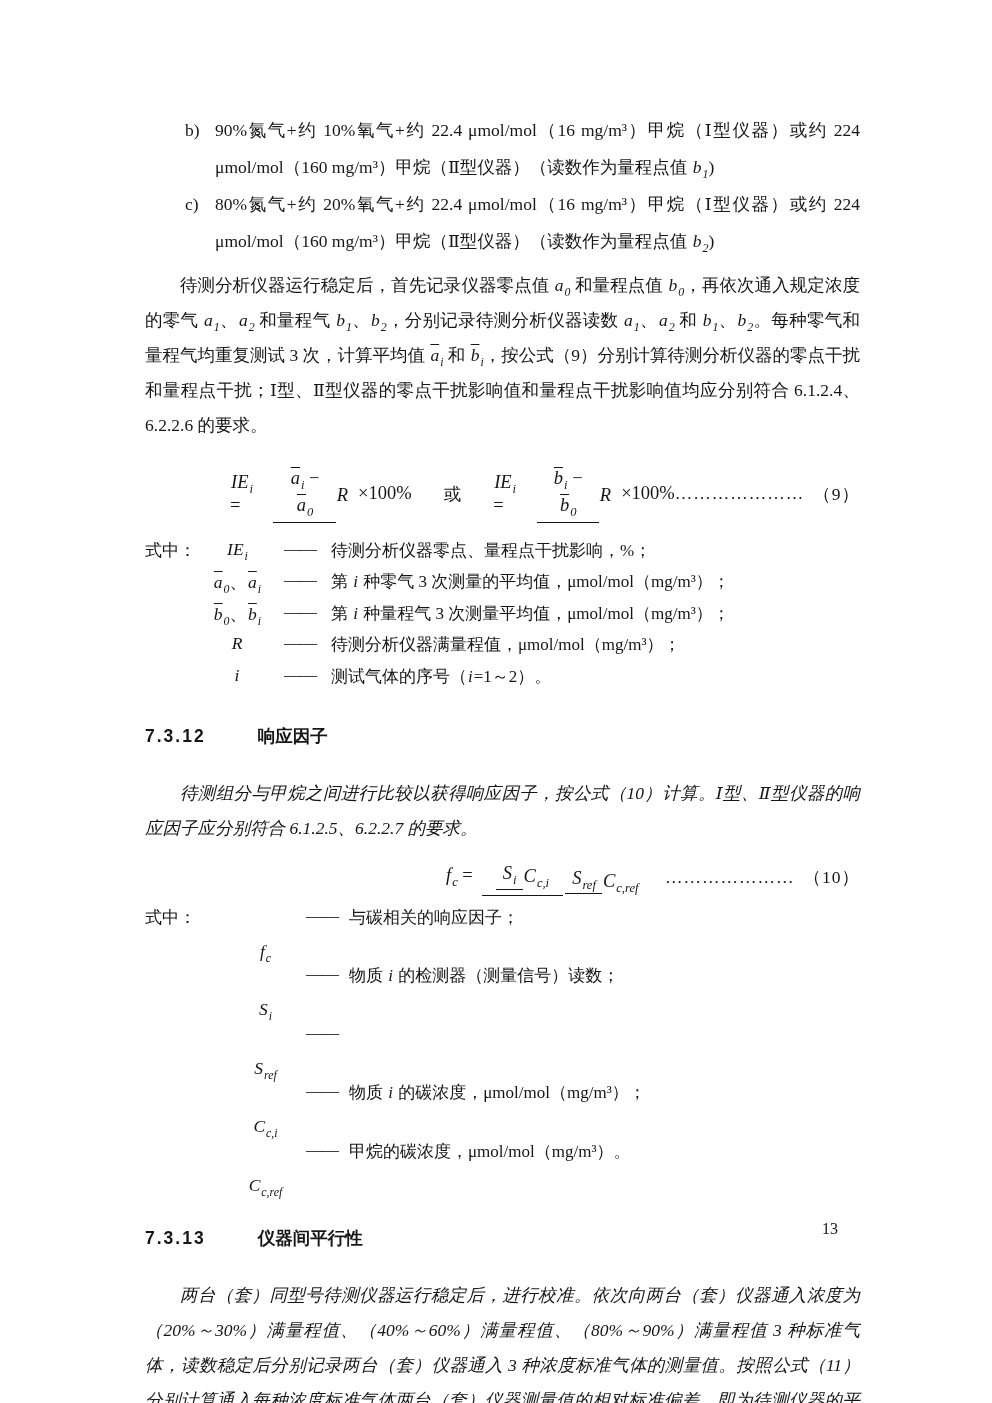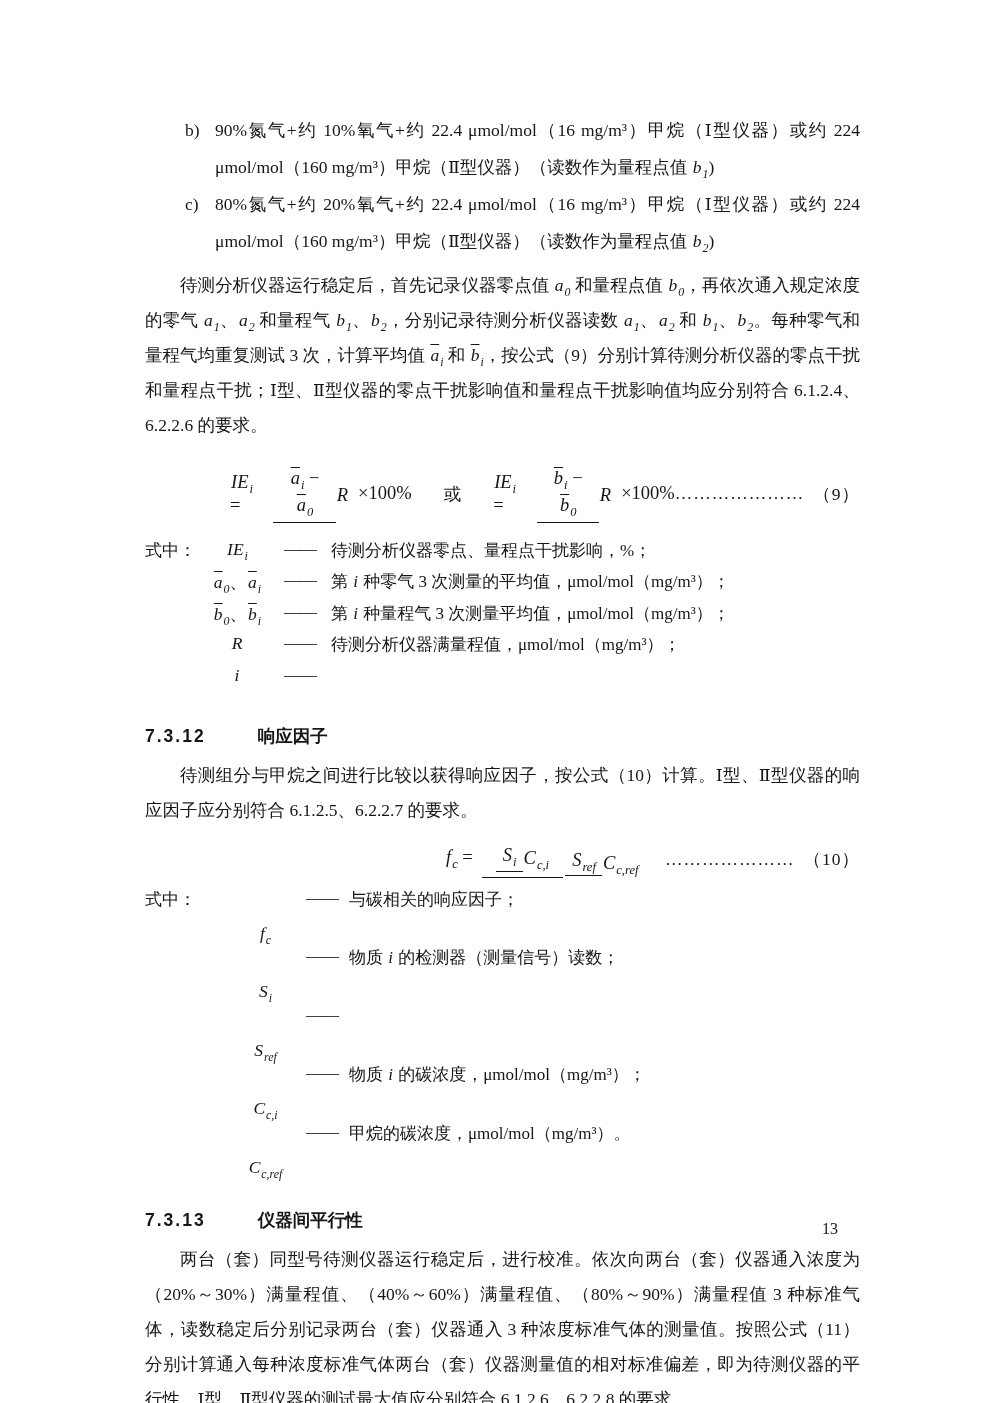--- a/index.html
+++ b/index.html
@@ -93,21 +93,21 @@
   .heading {
     font-family: "Liberation Sans", "DejaVu Sans", sans-serif;
     font-weight: 700;
     font-size: 17.5px;
     margin: 28px 0 0 0;
     display: flex;
     align-items: baseline;
   }
   .h-num { letter-spacing: 2px; margin-right: 16px; font-weight: 700; }
   .h-title { font-weight: 700; padding-left: 36px; }
-  .after-heading { margin-top: 10px; }
+  .after-heading { margin-top: 28px; font-style: italic; }
   .page-number {
     position: absolute;
     top: 1220px;
     right: 154px;
     font-size: 16px;
   }
 </style>
 </head>
 <body>
 
@@ -172,20 +172,21 @@
     <div class="where-row">
       <span class="w-label"></span>
       <span class="w-sym"><span class="var">R</span></span>
       <span class="w-dash">——</span>
       <span class="w-desc">待测分析仪器满量程值，μmol/mol（mg/m³）；</span>
     </div>
     <div class="where-row">
       <span class="w-label"></span>
       <span class="w-sym"><span class="var">i</span></span>
       <span class="w-dash">——</span>
+      <span class="w-desc">测试气体的序号（<span class="var">i</span>=1～2）。</span>
     </div>
   </div>
 
   <h3 class="heading">
     <span class="h-num">7.3.12</span>
     <span class="h-title">响应因子</span>
   </h3>
 
   <p class="para after-heading">待测组分与甲烷之间进行比较以获得响应因子，按公式（10）计算。Ⅰ型、Ⅱ型仪器的响应因子应分别符合 6.1.2.5、6.2.2.7 的要求。</p>
 

